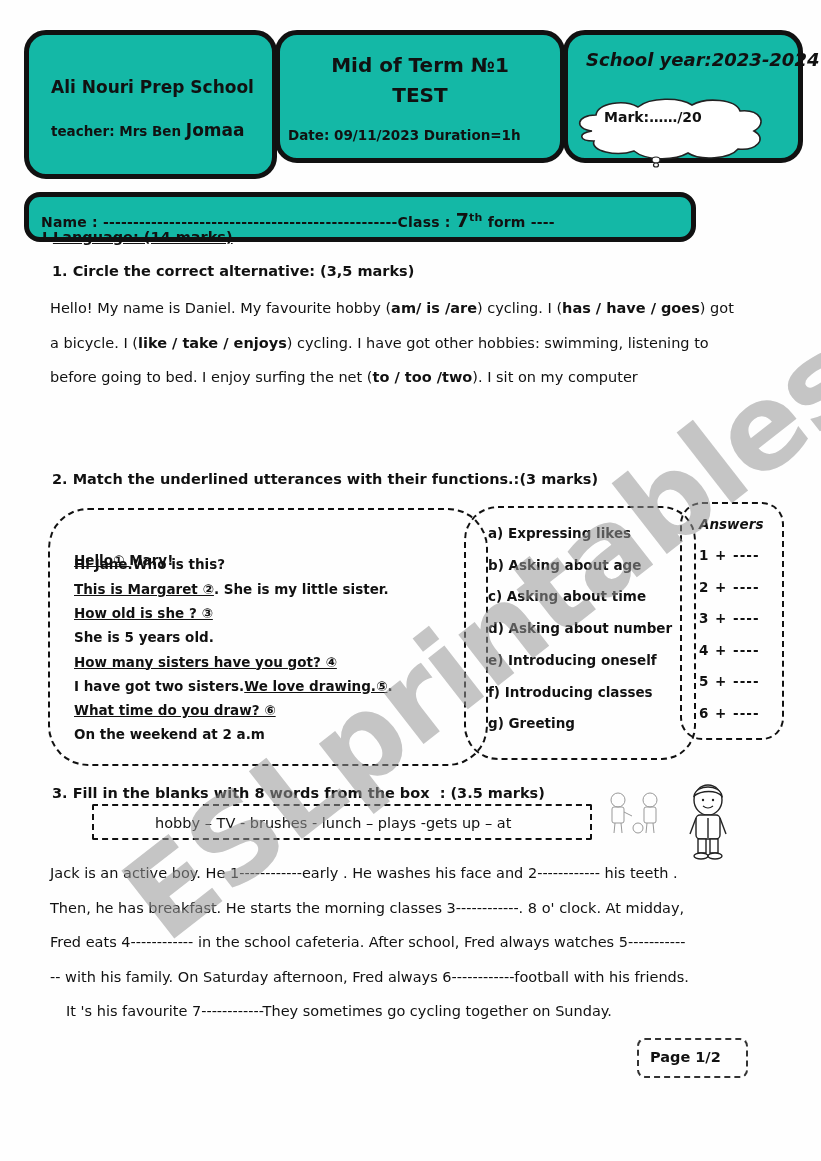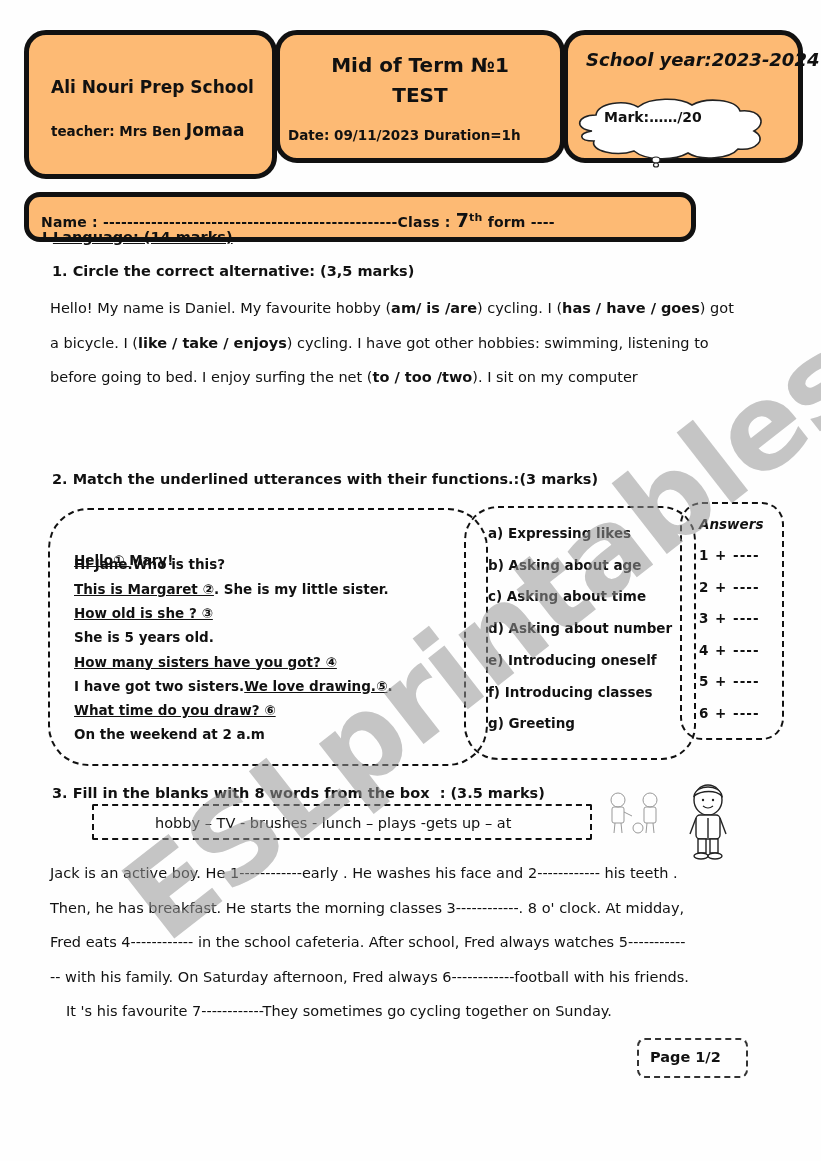--- a/index.html
+++ b/index.html
@@ -1,21 +1,21 @@
 <!DOCTYPE html>
 <html><head>
 <meta charset="utf-8">
 <style>
   * { box-sizing: border-box; margin: 0; padding: 0; }
   html, body { width: 821px; height: 1161px; background: #fefefe; overflow: hidden; }
   body { position: relative; font-family: "DejaVu Sans", sans-serif; color: #111; }
   .abs { position: absolute; }
 
   
-  .hbox { position: absolute; border: 5px solid #111; border-radius: 22px; background: #fdba74; }
+  .hbox { position: absolute; border: 5px solid #111; border-radius: 22px; background: #14b8a6; }
   .school-box { left: 24px; top: 30px; width: 253px; height: 149px; }
   .title-box { left: 275px; top: 30px; width: 290px; height: 133px; }
   .year-box { left: 563px; top: 30px; width: 240px; height: 133px; }
   .name-box { left: 24px; top: 172px; width: 672px; height: 50px; border-width: 5px; border-radius: 16px; margin-top: 20px; }
 
   .school-name { position: absolute; left: 22px; top: 42px; font-size: 17px; font-weight: bold; }
   .teacher { position: absolute; left: 22px; top: 85px; font-size: 13.5px; font-weight: bold; }
   .teacher .big { font-size: 17px; }
   .title1 { position: absolute; left: 0; width: 100%; top: 18px; text-align: center; font-size: 20px; font-weight: bold; }
   .title2 { position: absolute; left: 0; width: 100%; top: 48px; text-align: center; font-size: 20px; font-weight: bold; }

